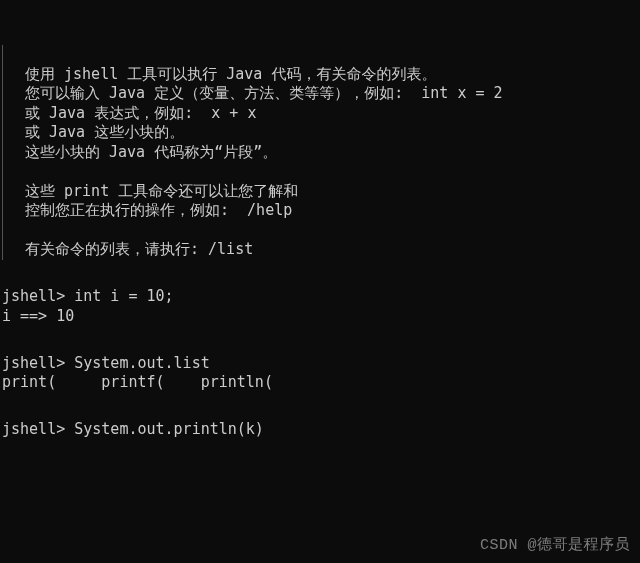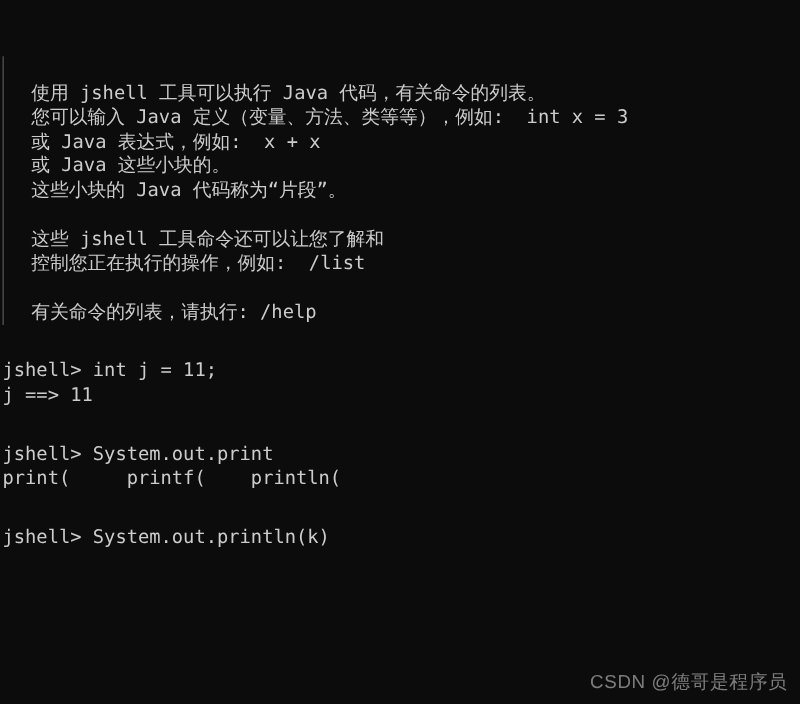--- a/index.html
+++ b/index.html
@@ -29,43 +29,43 @@
     }
     .block {
       margin-top: 4px;
       margin-bottom: 4px;
     }
     .watermark {
       position: absolute;
       right: 10px;
       bottom: 8px;
       color: rgba(200,200,200,0.6);
-      font-family: Liberation Sans, sans-serif;
+      font-family: Liberation Mono, monospace;
       font-size: 15px;
       letter-spacing: 0.5px;
     }
   </style>
 </head>
 <body>
 
 <div class="terminal">
   <div class="intro">
 <span>使用 jshell 工具可以执行 Java 代码，有关命令的列表。</span>
-<span>您可以输入 Java 定义（变量、方法、类等等），例如:  int x = 3</span>
+<span>您可以输入 Java 定义（变量、方法、类等等），例如:  int x = 2</span>
 <span>或 Java 表达式，例如:  x + x</span>
 <span>或 Java 这些小块的。</span>
 <span>这些小块的 Java 代码称为“片段”。</span>
 <span></span>
-<span>这些 jshell 工具命令还可以让您了解和</span>
-<span>控制您正在执行的操作，例如:  /list</span>
+<span>这些 print 工具命令还可以让您了解和</span>
+<span>控制您正在执行的操作，例如:  /help</span>
 <span></span>
-<span>有关命令的列表，请执行: /help</span>
+<span>有关命令的列表，请执行: /list</span>
 </div>
-<div class="block"><span>jshell&gt;</span><span> int j = 11;</span>
-<span>j ==&gt; 11</span></div>
-<div class="block"><span>jshell&gt;</span><span> System.out.print</span>
+<div class="block"><span>jshell&gt;</span><span> int i = 10;</span>
+<span>i ==&gt; 10</span></div>
+<div class="block"><span>jshell&gt;</span><span> System.out.list</span>
 <span>print(     printf(    println(</span></div>
 <div class="block"><span>jshell&gt;</span><span> System.out.println(k)</span>
 </div>
 
 </div>
 
 <div class="watermark">CSDN @德哥是程序员</div>
 
 </body></html>

